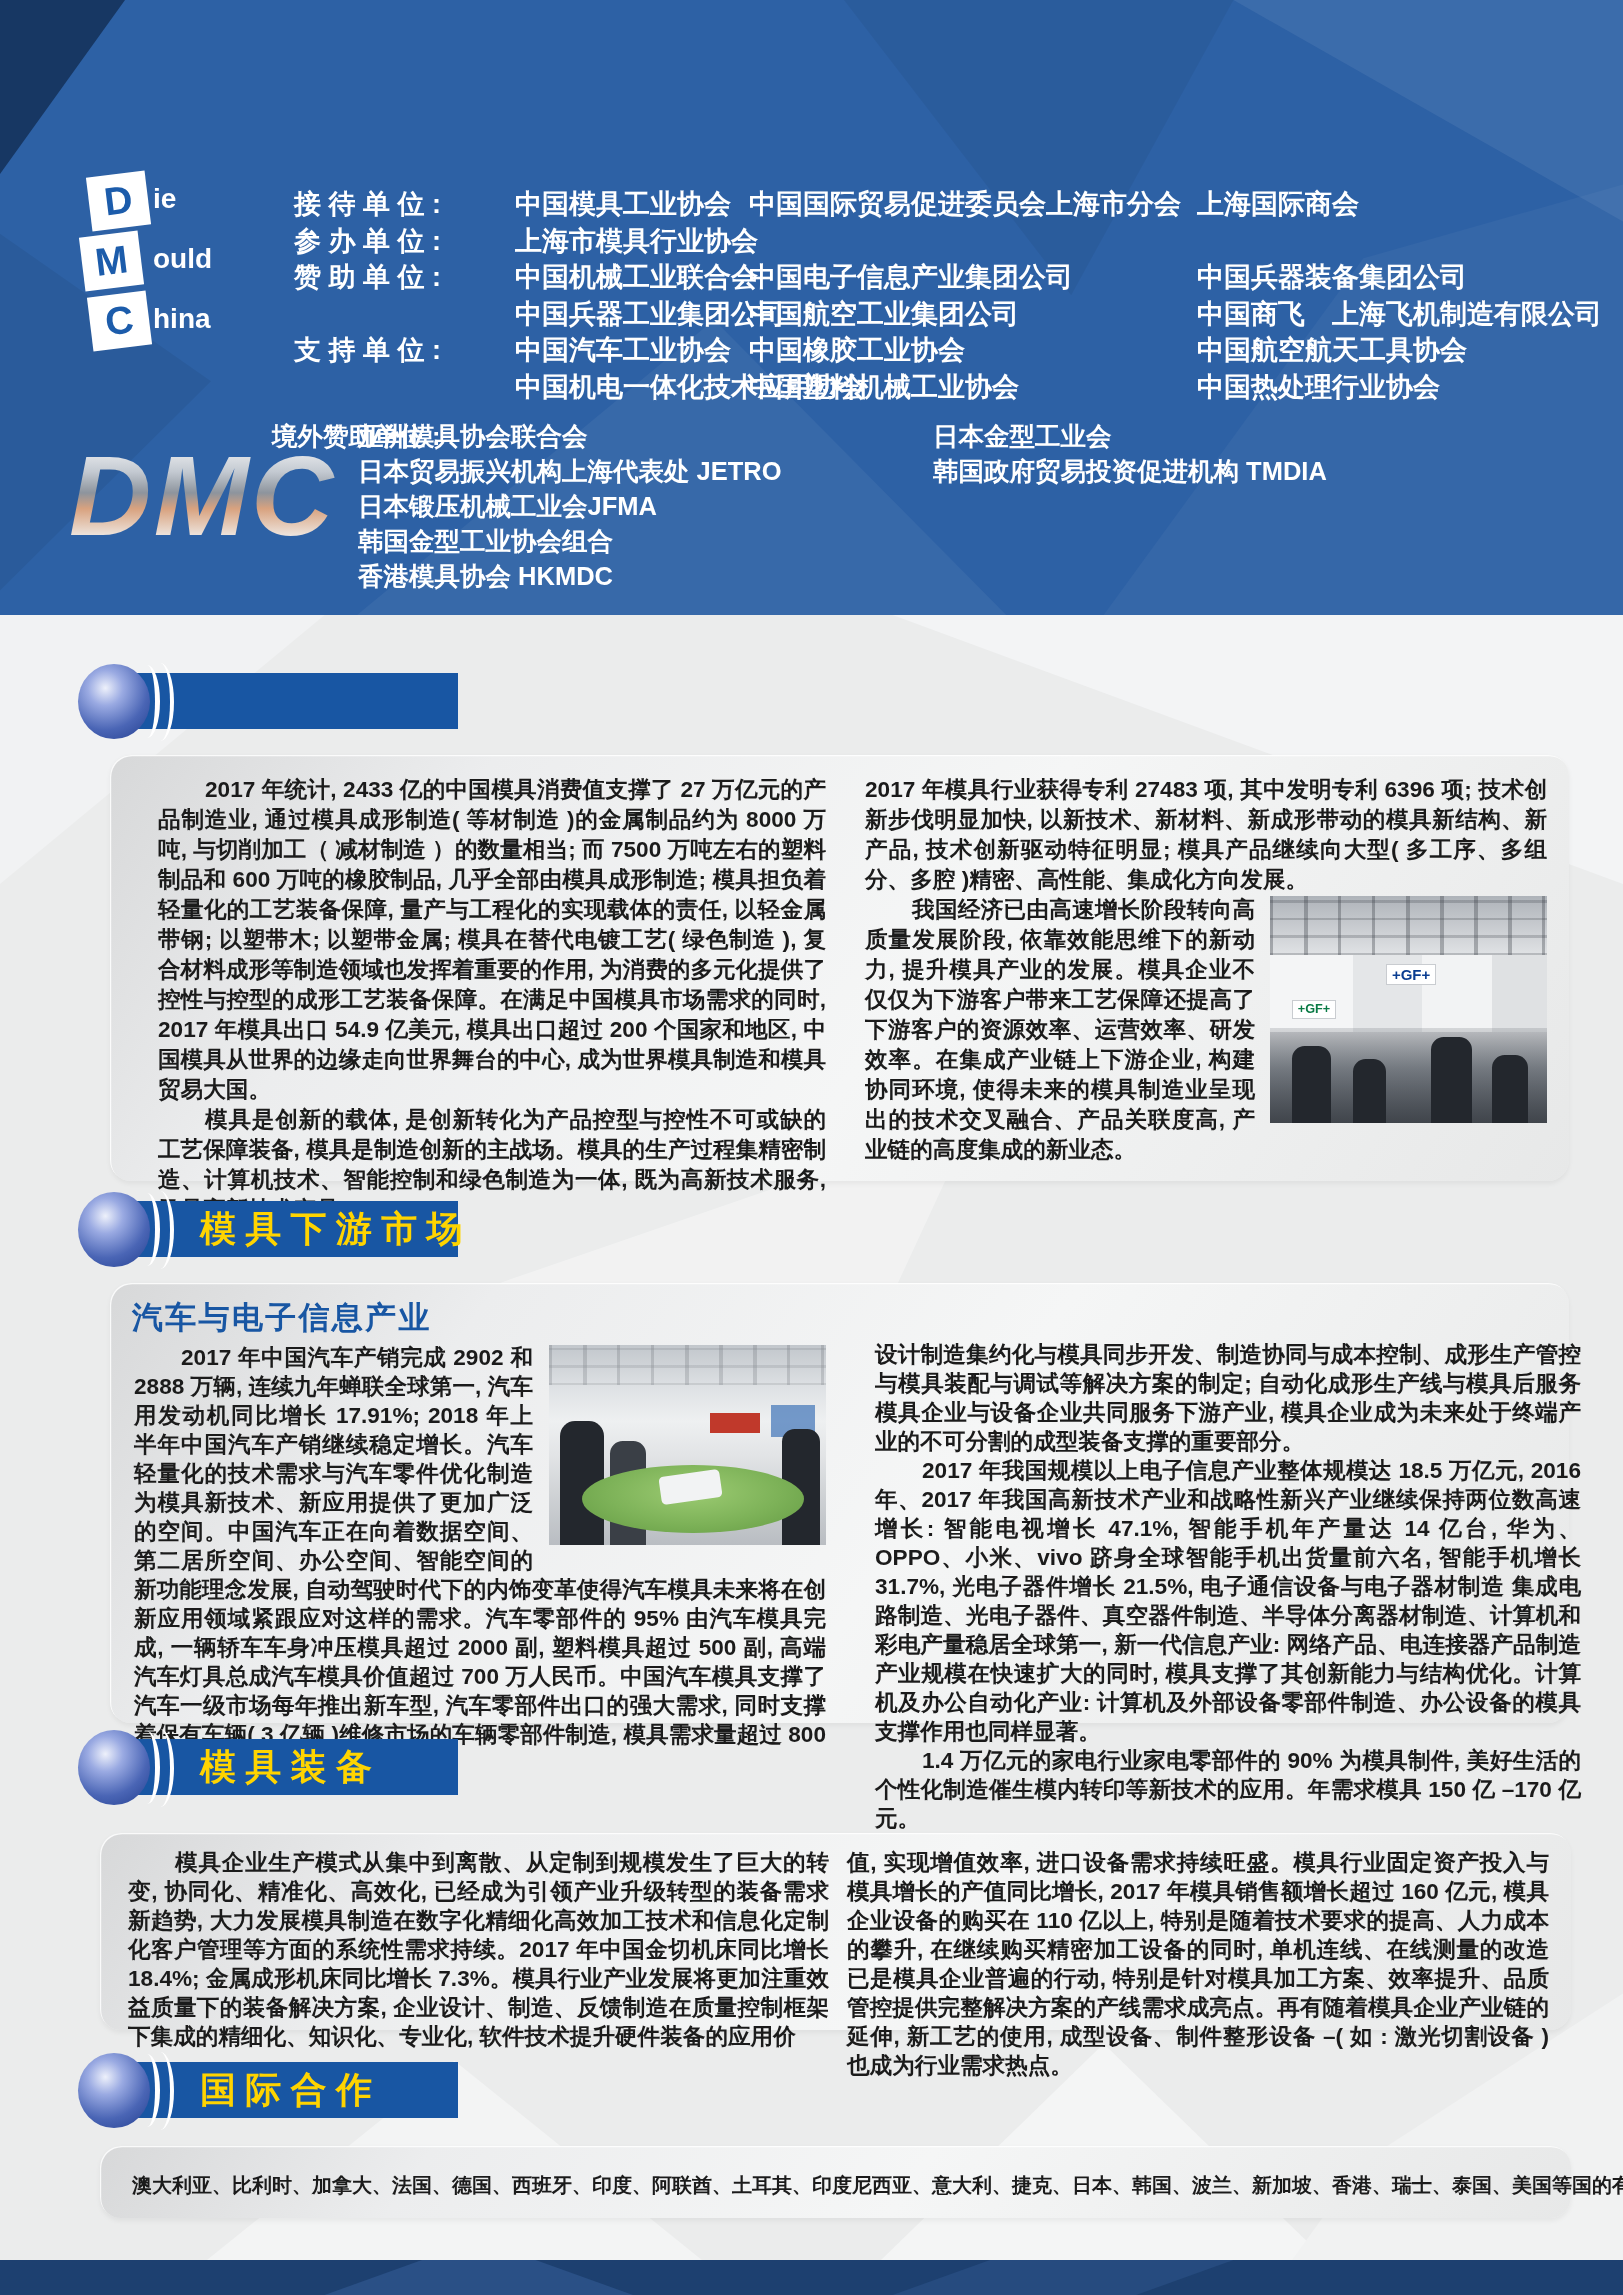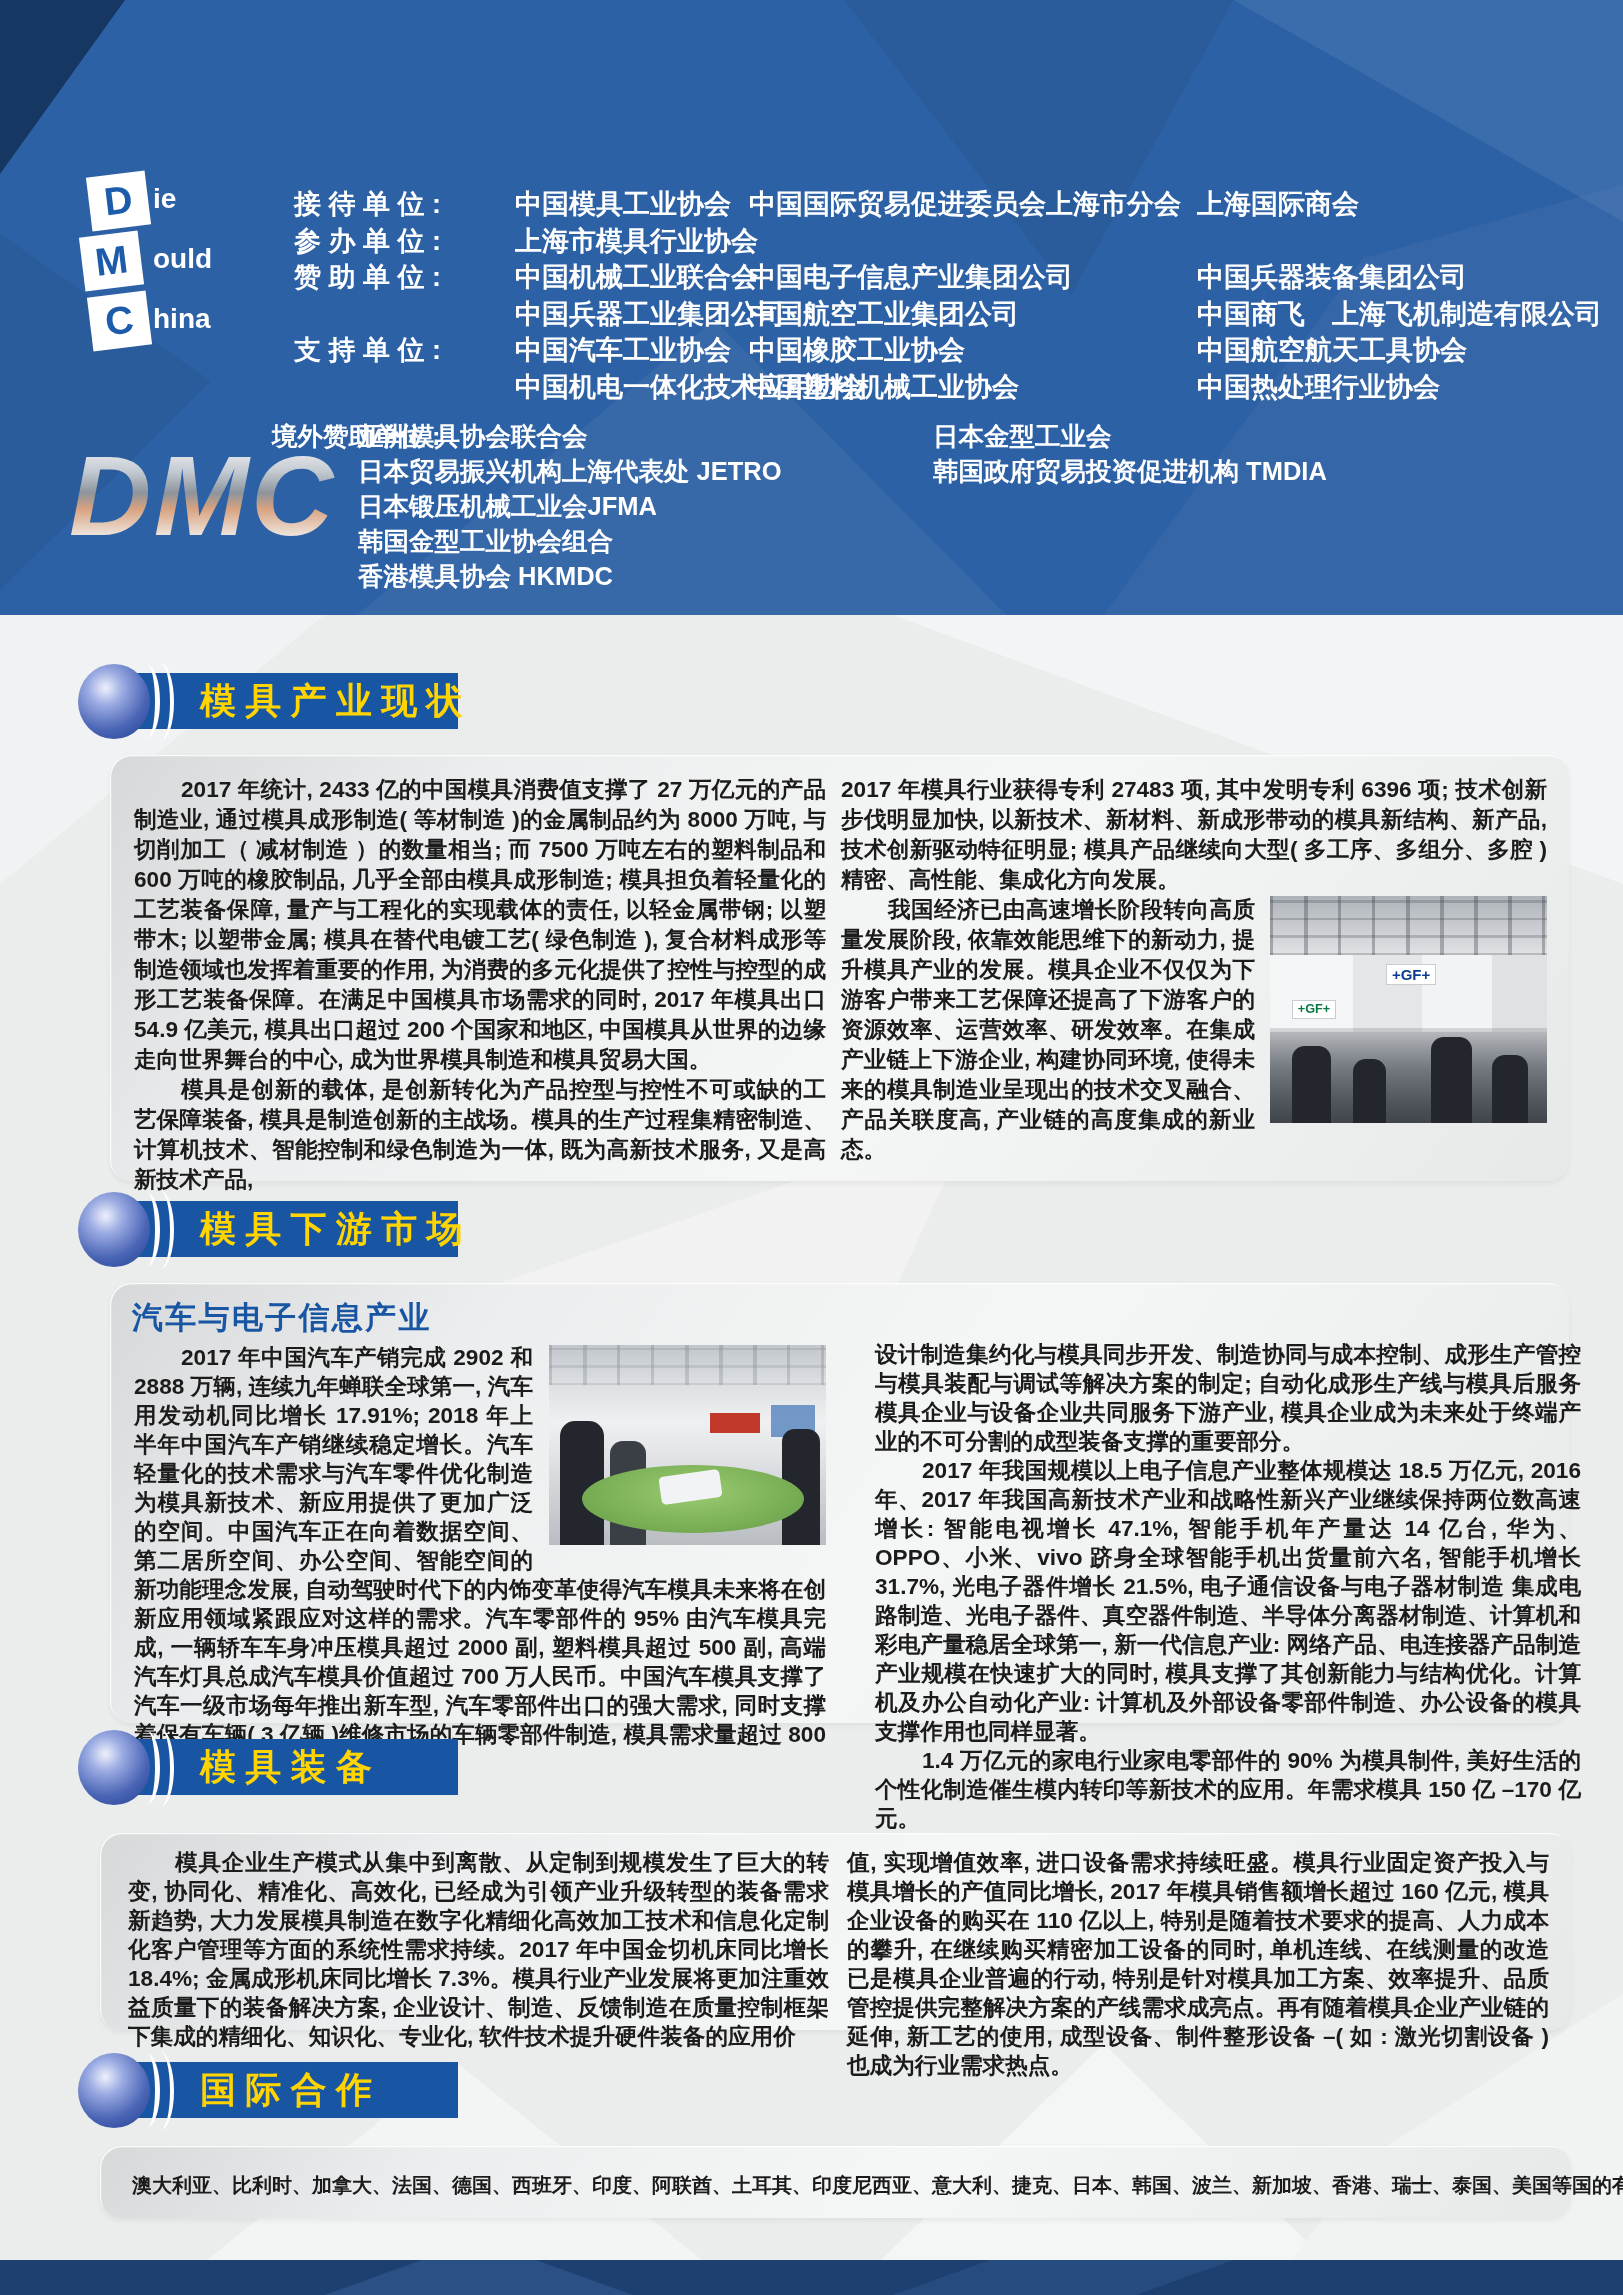--- a/index.html
+++ b/index.html
@@ -60,21 +60,21 @@
   .arc{position:absolute;border-right:5.8px solid #ffffff;border-radius:50%;background:transparent;}
   .arc1{left:56px;top:1.2px;width:25.5px;height:73px;}
   .arc2{left:69px;top:-1.2px;width:27px;height:78px;border-right-width:4px;}
   
   .card{position:absolute;border-radius:21px;
         background:linear-gradient(125deg,#d7d8d9 0%,#ecEDee 22%,#f5f6f6 55%,#e7e8e8 100%);
         background:linear-gradient(125deg,#d7d8d9 0%,#ecedee 22%,#f5f6f6 55%,#e7e8e8 100%);
         box-shadow:inset 1.2px 1.2px 0 rgba(255,255,255,.85), 0 2.3px 5.8px rgba(0,0,0,.05);}
   .card p{margin:0;color:#1b1b1b;font-weight:700;text-align:justify;}
   .col{position:absolute;}
-  .t1 p{font-size:22.6px;line-height:30px;}
+  .t1 p{font-size:22.6px;line-height:30px;margin-left:24px;}
   .t2 p{font-size:22.6px;line-height:29px;}
   .indent{text-indent:47px;}
   .subtitle{position:absolute;left:22px;top:14px;font-size:31px;font-weight:bold;color:#1856a3;letter-spacing:2.3px;}
   .countries{position:absolute;left:32px;top:25.5px;font-size:20px;font-weight:700;color:#1b1b1b;white-space:nowrap;}
   
   .photo{position:relative;overflow:hidden;float:right;}
   .photo1{width:277px;height:227px;margin:1.2px 0 5.8px 15px;
           background:linear-gradient(180deg,#aeb3b9 0%,#cdd0d4 16%,#e8eaec 30%,#f1f2f3 44%,#d7d8da 58%,#9ba1a8 76%,#6d737b 100%);}
   .ph-truss{position:absolute;left:0;top:0;width:100%;height:26%;
             background:repeating-linear-gradient(90deg,rgba(60,65,72,.35) 0 3.5px,transparent 3.5px 34px),
@@ -195,21 +195,20 @@
     <div class="bf bf3"></div>
     <div class="bf bf4"></div>
     <div class="bf bf5"></div>
   </div>
 
   <div class="sec" style="top:664px;">
     <div class="sec-bar"></div>
     <div class="sec-sphere"></div>
     <div class="arc arc1"></div>
     <div class="arc arc2"></div>
-    <div class="sec-title">模具产业现状</div>
   </div>
 
   <div class="card t1" style="left:110px;top:755px;width:1459px;height:426px;">
     <div class="col" style="left:24px;top:19.7px;width:692px;">
       <p class="indent">2017 年统计, 2433 亿的中国模具消费值支撑了 27 万亿元的产品制造业, 通过模具成形制造( 等材制造 )的金属制品约为 8000 万吨, 与切削加工（ 减材制造 ）的数量相当; 而 7500 万吨左右的塑料制品和 600 万吨的橡胶制品, 几乎全部由模具成形制造; 模具担负着轻量化的工艺装备保障, 量产与工程化的实现载体的责任, 以轻金属带钢; 以塑带木; 以塑带金属; 模具在替代电镀工艺( 绿色制造 ), 复合材料成形等制造领域也发挥着重要的作用, 为消费的多元化提供了控性与控型的成形工艺装备保障。在满足中国模具市场需求的同时, 2017 年模具出口 54.9 亿美元, 模具出口超过 200 个国家和地区, 中国模具从世界的边缘走向世界舞台的中心, 成为世界模具制造和模具贸易大国。</p>
       <p class="indent">模具是创新的载体, 是创新转化为产品控型与控性不可或缺的工艺保障装备, 模具是制造创新的主战场。模具的生产过程集精密制造、计算机技术、智能控制和绿色制造为一体, 既为高新技术服务, 又是高新技术产品,</p>
     </div>
     <div class="col" style="left:731px;top:19.7px;width:706px;">
       <p>2017 年模具行业获得专利 27483 项, 其中发明专利 6396 项; 技术创新步伐明显加快, 以新技术、新材料、新成形带动的模具新结构、新产品, 技术创新驱动特征明显; 模具产品继续向大型( 多工序、多组分、多腔 )精密、高性能、集成化方向发展。</p>
       <div>

